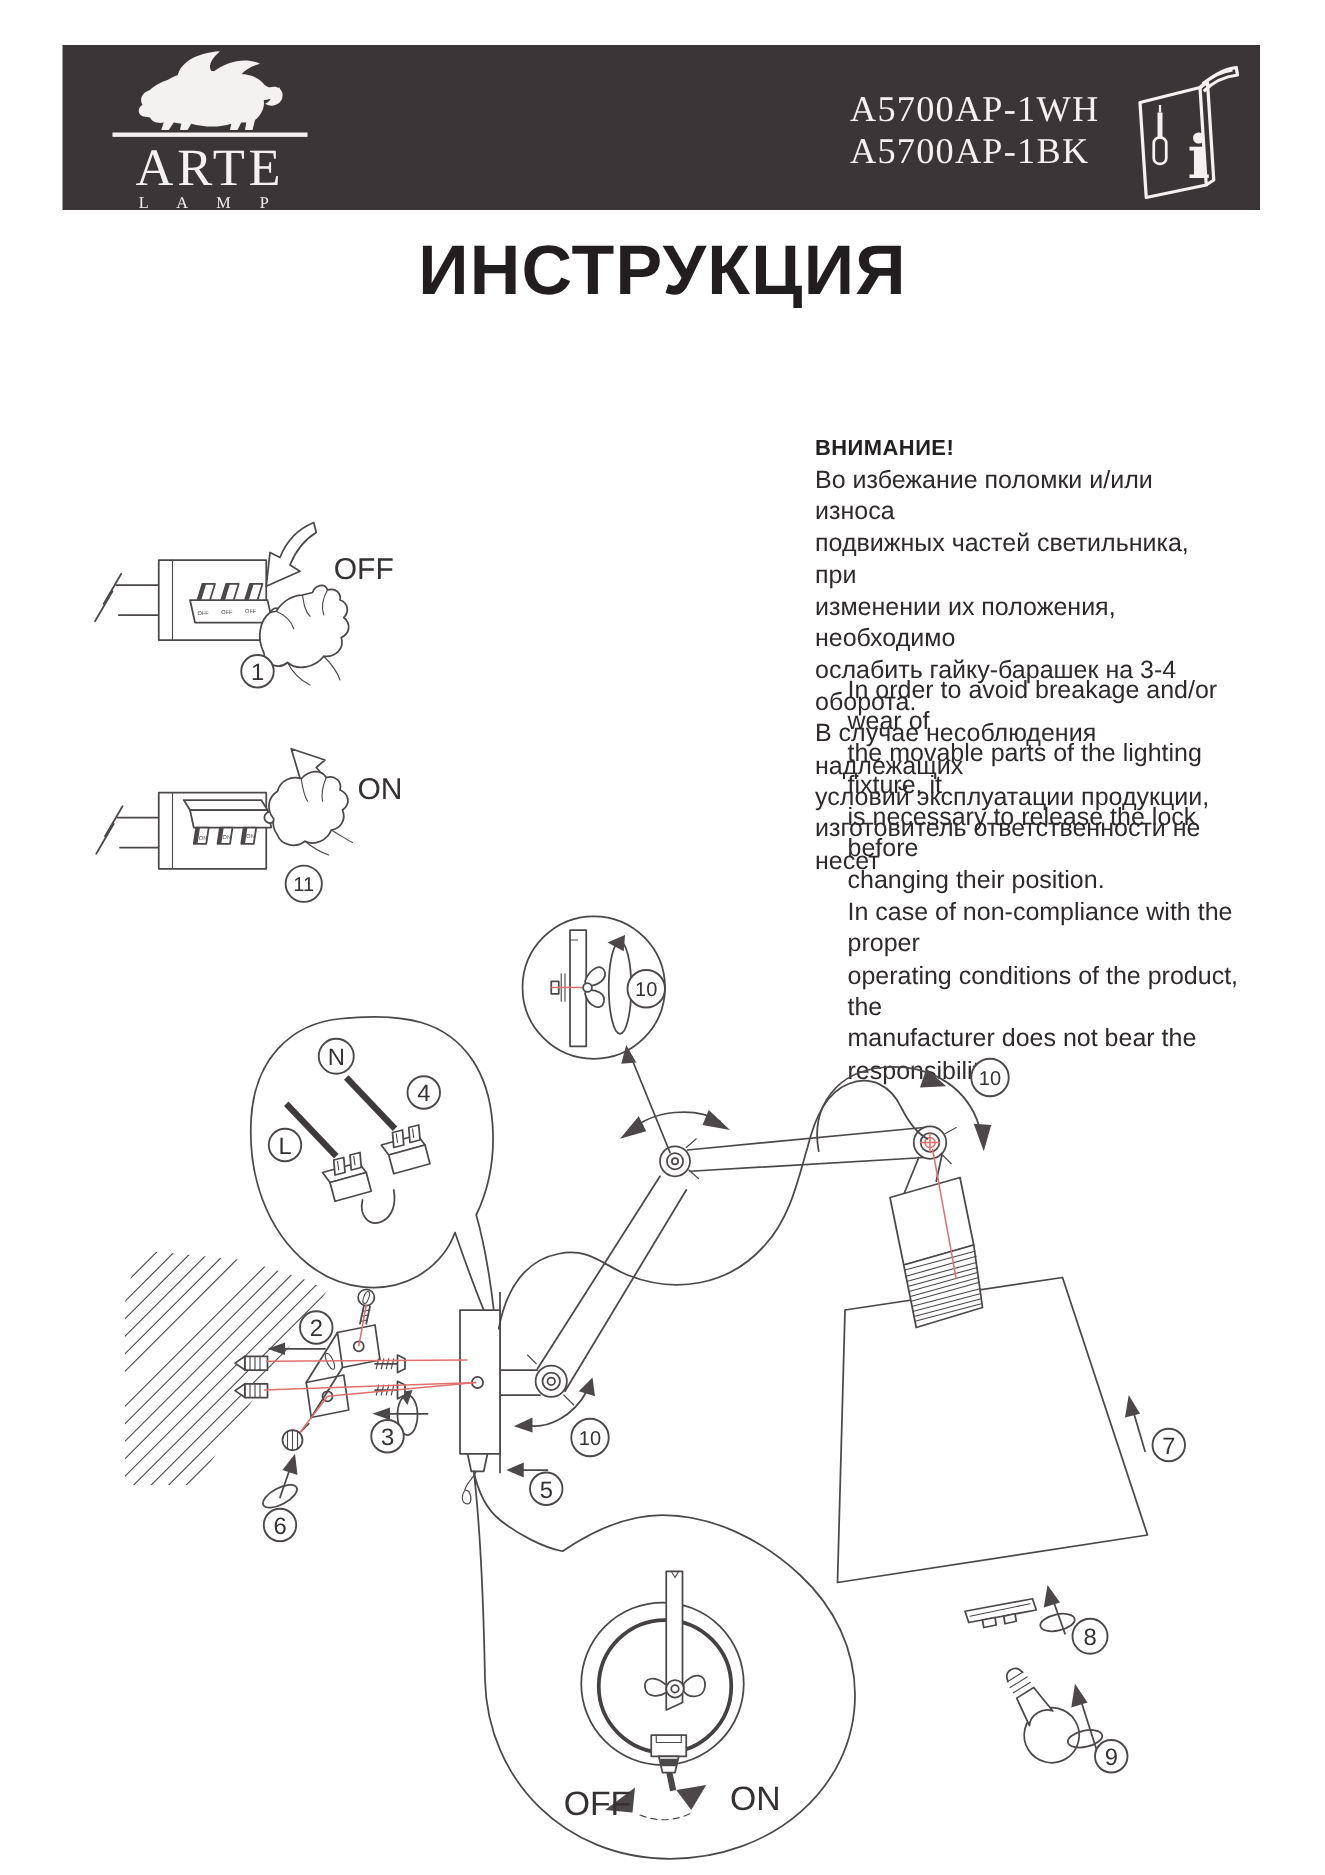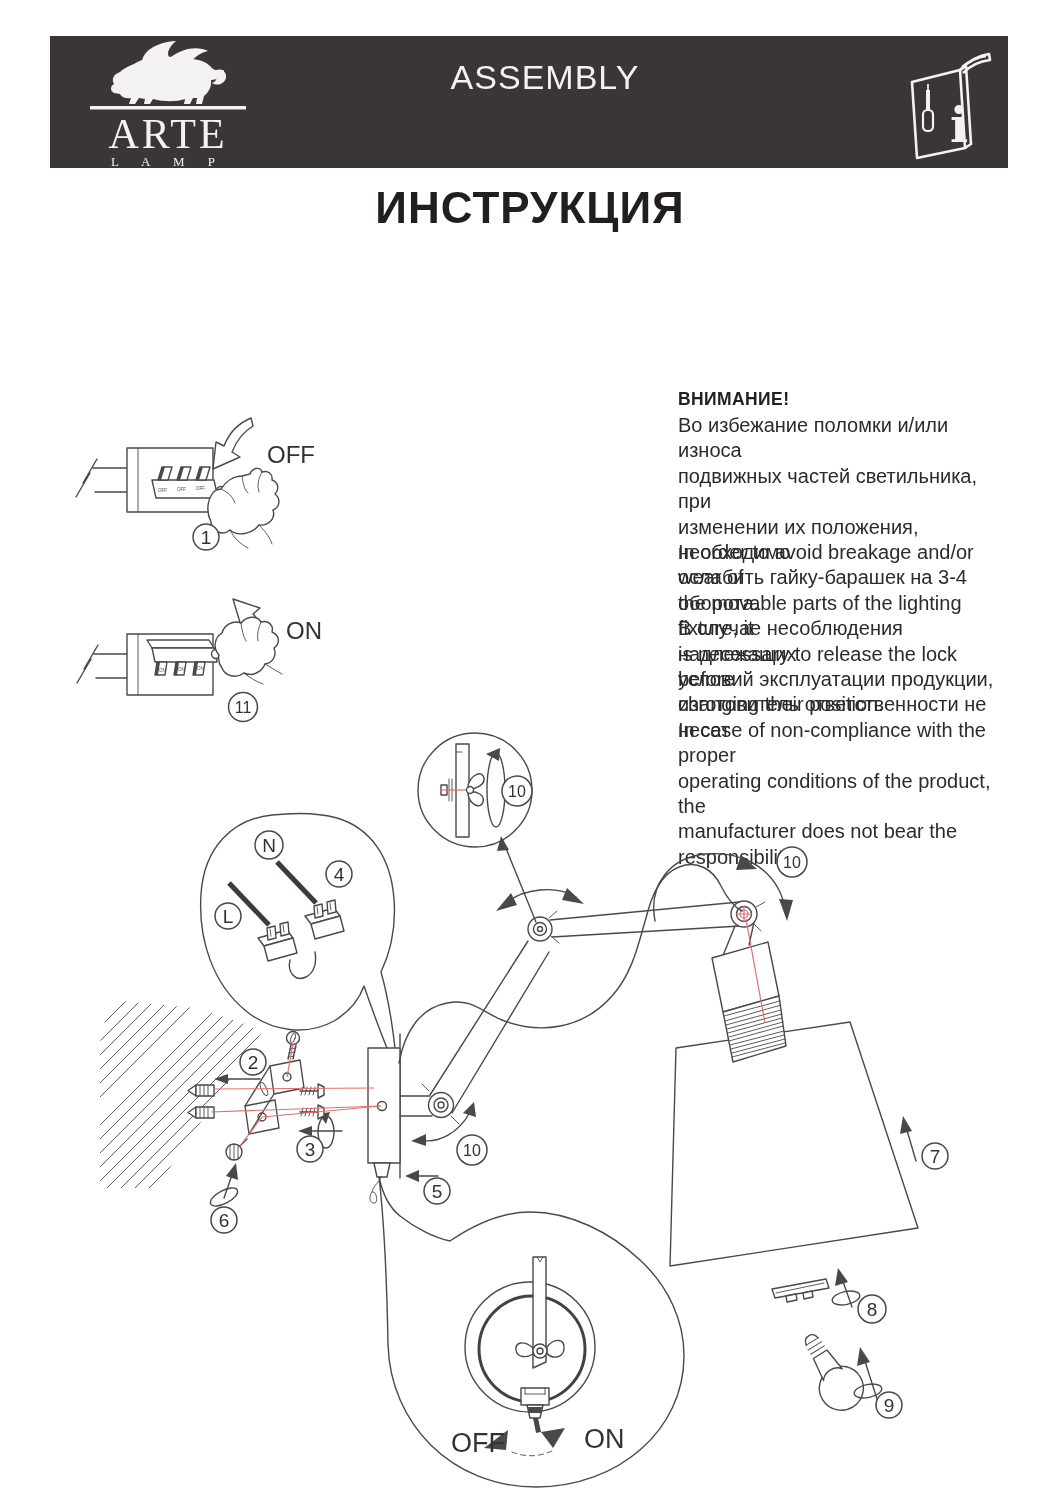--- a/index.html
+++ b/index.html
@@ -10,27 +10,27 @@
   .header{position:absolute;left:50px;top:36px;width:958px;height:132px;background:#3a3536;}
   .logo-svg{position:absolute;left:28px;top:2px;}
   .doc-title{position:absolute;left:295px;top:20px;width:400px;text-align:center;
              color:#f4f2f1;font-size:34px;letter-spacing:1px;line-height:43px;font-weight:400;}
   .models{position:absolute;left:630px;top:36px;color:#f4f2f1;
           font-family:"Liberation Serif",serif;font-size:29px;line-height:33px;letter-spacing:1px;}
   .manual-icon{position:absolute;right:14px;top:14px;}
 
   
   .page-title{position:absolute;left:0;top:183px;width:1060px;margin:0;text-align:center;
-              font-size:44px;font-weight:bold;letter-spacing:1px;color:#221e1f;}
+              font-size:56px;font-weight:bold;letter-spacing:1px;color:#221e1f;}
 
   
   .notice{position:absolute;width:322px;color:#2e2a2b;}
   .notice h3{margin:0 0 3px;font-size:17.5px;letter-spacing:.4px;color:#232021;}
   .notice p{margin:0;font-size:20px;line-height:1.27;white-space:pre-line;}
-  .notice-ru{left:678px;top:348px;margin-top:41px;}
+  .notice-ru{left:652px;top:348px;}
   .notice-en{left:678px;top:540px;}
   .notice-en h3{letter-spacing:1.6px;}
 
   
   .art{position:absolute;left:0;top:0;}
   .ln{fill:none;stroke:#4c4849;stroke-width:1.4;stroke-linecap:round;stroke-linejoin:round;}
   .lnw{fill:#fff;stroke:#4c4849;stroke-width:1.4;stroke-linejoin:round;}
   .thin{fill:none;stroke:#4c4849;stroke-width:0.9;stroke-linecap:round;}
   .thick{fill:none;stroke:#3f3b3c;stroke-width:5;stroke-linecap:butt;}
   .red{fill:none;stroke:#e0706e;stroke-width:1.2;}
@@ -52,23 +52,26 @@
       <path d="M34,20 C32,6 48,-4 68,-5 C60,2 58,8 62,12 C74,2 90,0 100,5 C88,8 82,15 80,24 C64,17 46,16 34,20 Z"></path>
       <path d="M12,26 C6,28 3,33 6,38 C2,40 2,45 6,47 L12,48 C14,52 19,53 23,52 L21,58 L27,58 L31,52 L37,53 L36,58 L42,58 L45,53 C56,56 68,56 77,53 L76,58 L82,58 L85,52 L89,52 L88,58 L94,58 L96,50 C101,46 104,40 103,34 C110,34 115,30 116,24 C110,26 105,24 102,20 C96,14 86,12 78,14 C62,8 38,10 26,18 C20,20 15,23 12,26 Z"></path>
       <path d="M96,34 C104,22 116,20 118,29 C119,37 110,41 104,37 C109,35 110,31 106,30 C102,30 99,32 96,36 Z"></path>
     </g>
     <rect x="12" y="68" width="156" height="3.5" fill="#f4f2f1"></rect>
     <text x="90" y="110" fill="#f4f2f1" text-anchor="middle" letter-spacing="3" font-family="Liberation Serif, serif" font-size="42">ARTE</text>
     <text x="90" y="128" fill="#f4f2f1" text-anchor="middle" letter-spacing="10" font-family="Liberation Serif, serif" font-size="13">L A M P</text>
   </svg>
 
   <div class="doc-title">
-    <div>ASSEMBLY</div>
   </div>
 
+  <div class="models">
+    <div>A5700AP-1WH</div>
+    <div>A5700AP-1BK</div>
+  </div>
 
   <svg class="manual-icon" width="92" height="110" viewBox="0 0 92 110">
     <g fill="none" stroke="#f4f2f1" stroke-width="2.6" stroke-linejoin="round">
       <path d="M10,32 L58,20 L63,98 L15,108 Z"></path>
       <path d="M63,98 L69,94 L64,16 L58,20"></path>
       <path d="M58,20 C68,10 78,5 87,4 L88,10 C79,11 69,15 61,23"></path>
       <path d="M60,17 C69,10 77,7 84,6"></path>
       <path d="M26,40 L26,60" stroke-width="4"></path>
       <path d="M26,34 L26,40" stroke-width="1.8"></path>
       <rect x="21" y="60" width="10" height="21" rx="4.5" stroke-width="2.2"></rect>

